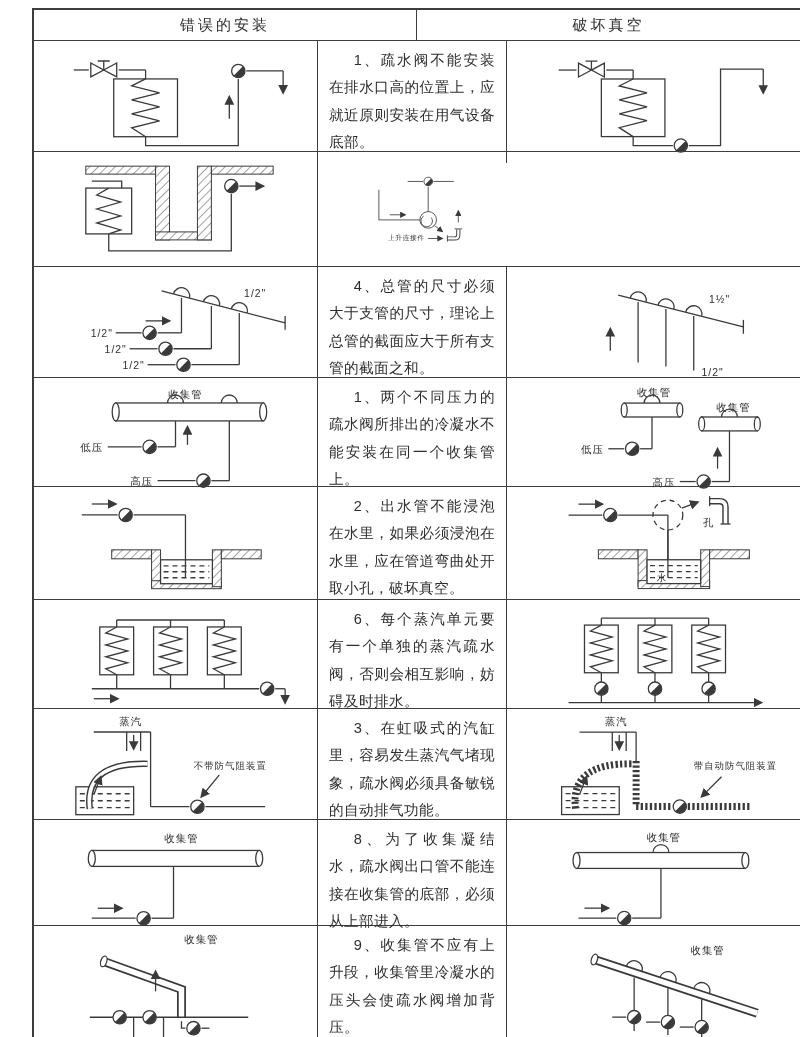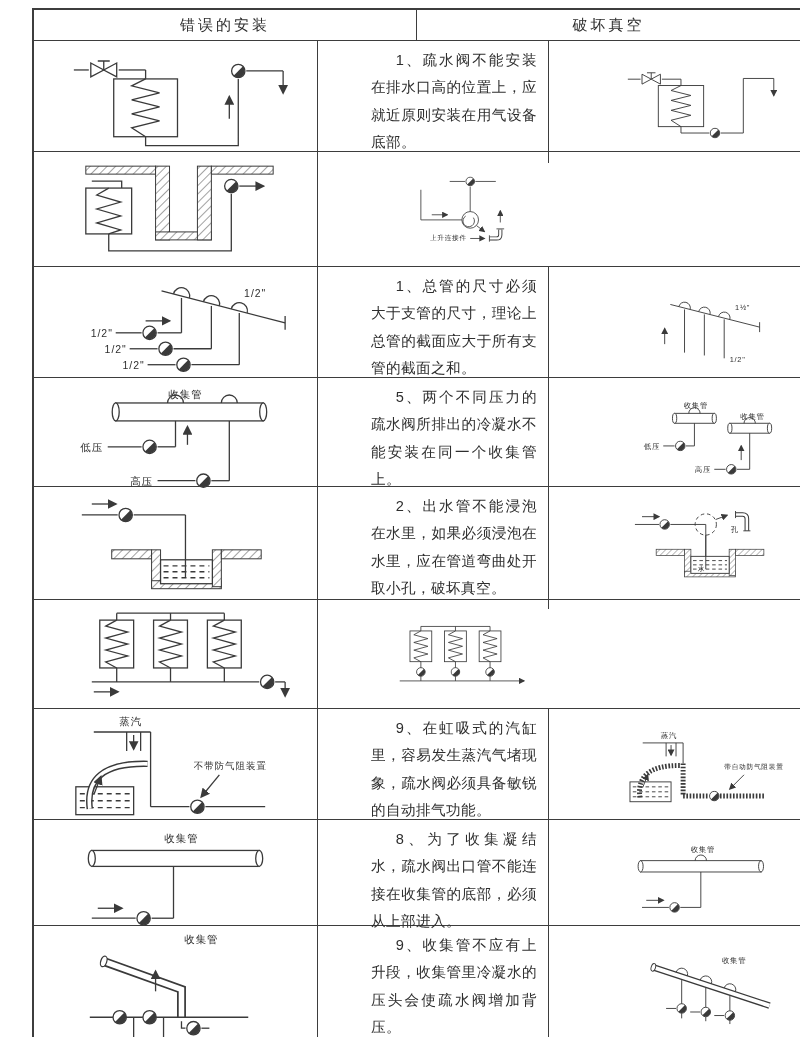--- a/index.html
+++ b/index.html
@@ -2,21 +2,21 @@
 <html><head>
 <meta charset="utf-8">
 <style>
   html,body{margin:0;padding:0;background:#fff;}
   .page{width:800px;height:1037px;box-sizing:border-box;padding:8px 32px;background:#fff;
         font-family:"Liberation Sans","DejaVu Sans",sans-serif;color:#2e2e2e;}
   .tbl{width:770px;border:2px solid #3d3d3d;box-sizing:border-box;}
   .hrow{display:grid;grid-template-columns:1fr 1fr;height:30px;}
   .hcell{display:flex;align-items:center;justify-content:center;font-size:15px;letter-spacing:3px;}
   .hcell.first{border-right:1.4px solid #3d3d3d;}
-  .row{display:grid;grid-template-columns:284px 189px 1fr;border-top:1.6px solid #3d3d3d;gap:42px;}
+  .row{display:grid;grid-template-columns:284px 189px 1fr;border-top:1.6px solid #3d3d3d;}
   .dcell{position:relative;overflow:hidden;text-decoration:underline;}
   .dcell.wrong,.tcell{border-right:1.4px solid #3d3d3d;}
   .tcell{display:flex;align-items:center;padding:6px 11px;box-sizing:border-box;}
   .tcell p{margin:0;font-size:14.6px;line-height:1.88;text-align:justify;text-indent:1.7em;width:100%;letter-spacing:0.4px;}
   .dcell svg{display:block;width:100%;height:100%;}
   
   .st{stroke:#3a3a3a;stroke-width:1.3;fill:none;}
   .stw{stroke:#3a3a3a;stroke-width:1.3;fill:#fff;}
   .dash{stroke-dasharray:5 4;}
   .thick{stroke:#3a3a3a;stroke-width:9;fill:none;}
@@ -156,21 +156,21 @@
           <line class="st" x1="96" y1="74" x2="124" y2="74"></line>
           <use href="#sym-trap" x="124" y="66" width="16" height="16"></use>
           <line class="st" x1="140" y1="74" x2="178" y2="74"></line>
           <text class="lbl" x="100" y="94">1/2"</text>
           <line class="st" x1="114" y1="90" x2="142" y2="90"></line>
           <use href="#sym-trap" x="142" y="82" width="16" height="16"></use>
           <line class="st" x1="158" y1="90" x2="206" y2="90"></line>
         </svg>
       </div>
       <div class="tcell">
-        <p>1、总管的尺寸必须大于支管的尺寸，理论上总管的截面应大于所有支管的截面之和。</p>
+        <p>4、总管的尺寸必须大于支管的尺寸，理论上总管的截面应大于所有支管的截面之和。</p>
       </div>
       <div class="dcell">
         <svg viewBox="0 0 295 106">
           <line class="st" x1="112" y1="20" x2="238" y2="52"></line>
           <line class="st" x1="238" y1="45" x2="238" y2="59"></line>
           <text class="lbl" x="214" y="28">1½"</text>
           <path class="st" d="M124 23 A8 8 0 0 1 140 27"></path>
           <path class="st" d="M152 30 A8 8 0 0 1 168 34"></path>
           <path class="st" d="M180 37 A8 8 0 0 1 196 41"></path>
           <line class="st" x1="132" y1="27" x2="132" y2="88"></line>
@@ -198,21 +198,21 @@
           <use href="#sym-trap" x="108" y="52" width="16" height="16"></use>
           <line class="st" x1="124" y1="60" x2="142" y2="60"></line>
           <line class="st" x1="196" y1="34" x2="196" y2="94"></line>
           <text class="lbl" x="108" y="98">高压</text>
           <line class="st" x1="124" y1="94" x2="162" y2="94"></line>
           <use href="#sym-trap" x="162" y="86" width="16" height="16"></use>
           <line class="st" x1="178" y1="94" x2="196" y2="94"></line>
         </svg>
       </div>
       <div class="tcell">
-        <p>5、两个不同压力的疏水阀所排出的冷凝水不能安装在同一个收集管上。</p>
+        <p>1、两个不同压力的疏水阀所排出的冷凝水不能安装在同一个收集管上。</p>
       </div>
       <div class="dcell">
         <svg viewBox="0 0 295 104">
           <text class="lbl" x="148" y="9">收集管</text>
           <rect class="stw" x="118" y="16" width="56" height="14"></rect>
           <ellipse class="stw" cx="118" cy="23" rx="3" ry="7"></ellipse>
           <ellipse class="stw" cx="174" cy="23" rx="3" ry="7"></ellipse>
           <path class="st" d="M138 16 A8 8 0 0 1 154 16"></path>
           <line class="st" x1="146" y1="30" x2="146" y2="62"></line>
           <text class="lbl" x="86" y="66">低压</text>
@@ -301,20 +301,23 @@
           <line class="st" x1="83" y1="66" x2="83" y2="80"></line>
           <line class="st" x1="137" y1="66" x2="137" y2="80"></line>
           <line class="st" x1="191" y1="66" x2="191" y2="80"></line>
           <line class="st" x1="58" y1="80" x2="226" y2="80"></line>
           <use href="#sym-trap" x="226" y="72" width="16" height="16"></use>
           <line class="st" x1="242" y1="80" x2="252" y2="80"></line>
           <line class="st" x1="252" y1="80" x2="252" y2="94" marker-end="url(#ah)"></line>
           <line class="st" x1="60" y1="90" x2="84" y2="90" marker-end="url(#ah)"></line>
         </svg>
       </div>
+      <div class="tcell">
+        <p>6、每个蒸汽单元要有一个单独的蒸汽疏水阀，否则会相互影响，妨碍及时排水。</p>
+      </div>
       <div class="dcell">
         <svg viewBox="0 0 295 104">
           <line class="st" x1="95" y1="9" x2="203" y2="9"></line>
           <line class="st" x1="95" y1="9" x2="95" y2="16"></line>
           <line class="st" x1="149" y1="9" x2="149" y2="16"></line>
           <line class="st" x1="203" y1="9" x2="203" y2="16"></line>
           <rect class="st" x="78" y="16" width="34" height="48"></rect>
           <rect class="st" x="132" y="16" width="34" height="48"></rect>
           <rect class="st" x="186" y="16" width="34" height="48"></rect>
           <polyline class="st" points="95,16 84,22 106,28 84,34 106,40 84,46 106,52 84,58 95,64"></polyline>
@@ -348,21 +351,21 @@
           <path class="tubew" d="M56 92 C52 62 70 46 114 47"></path>
           <line class="st" x1="60" y1="78" x2="67" y2="60" marker-end="url(#ah)"></line>
           <line class="st" x1="117" y1="90" x2="156" y2="90"></line>
           <use href="#sym-trap" x="156" y="82" width="16" height="16"></use>
           <line class="st" x1="172" y1="90" x2="232" y2="90"></line>
           <text class="lbl sm" x="197" y="52">不带防气阻装置</text>
           <line class="st" x1="186" y1="58" x2="168" y2="80" marker-end="url(#ah)"></line>
         </svg>
       </div>
       <div class="tcell">
-        <p>9、在虹吸式的汽缸里，容易发生蒸汽气堵现象，疏水阀必须具备敏锐的自动排气功能。</p>
+        <p>3、在虹吸式的汽缸里，容易发生蒸汽气堵现象，疏水阀必须具备敏锐的自动排气功能。</p>
       </div>
       <div class="dcell">
         <svg viewBox="0 0 295 106">
           <text class="lbl" x="110" y="8">蒸汽</text>
           <line class="st" x1="73" y1="15" x2="130" y2="15"></line>
           <line class="st" x1="106" y1="15" x2="106" y2="34"></line>
           <line class="st" x1="120" y1="15" x2="120" y2="34"></line>
           <line class="st" x1="113" y1="18" x2="113" y2="32" marker-end="url(#ah)"></line>
           <line class="st" x1="130" y1="15" x2="130" y2="44"></line>
           <rect class="st" x="55" y="70" width="58" height="28"></rect>

